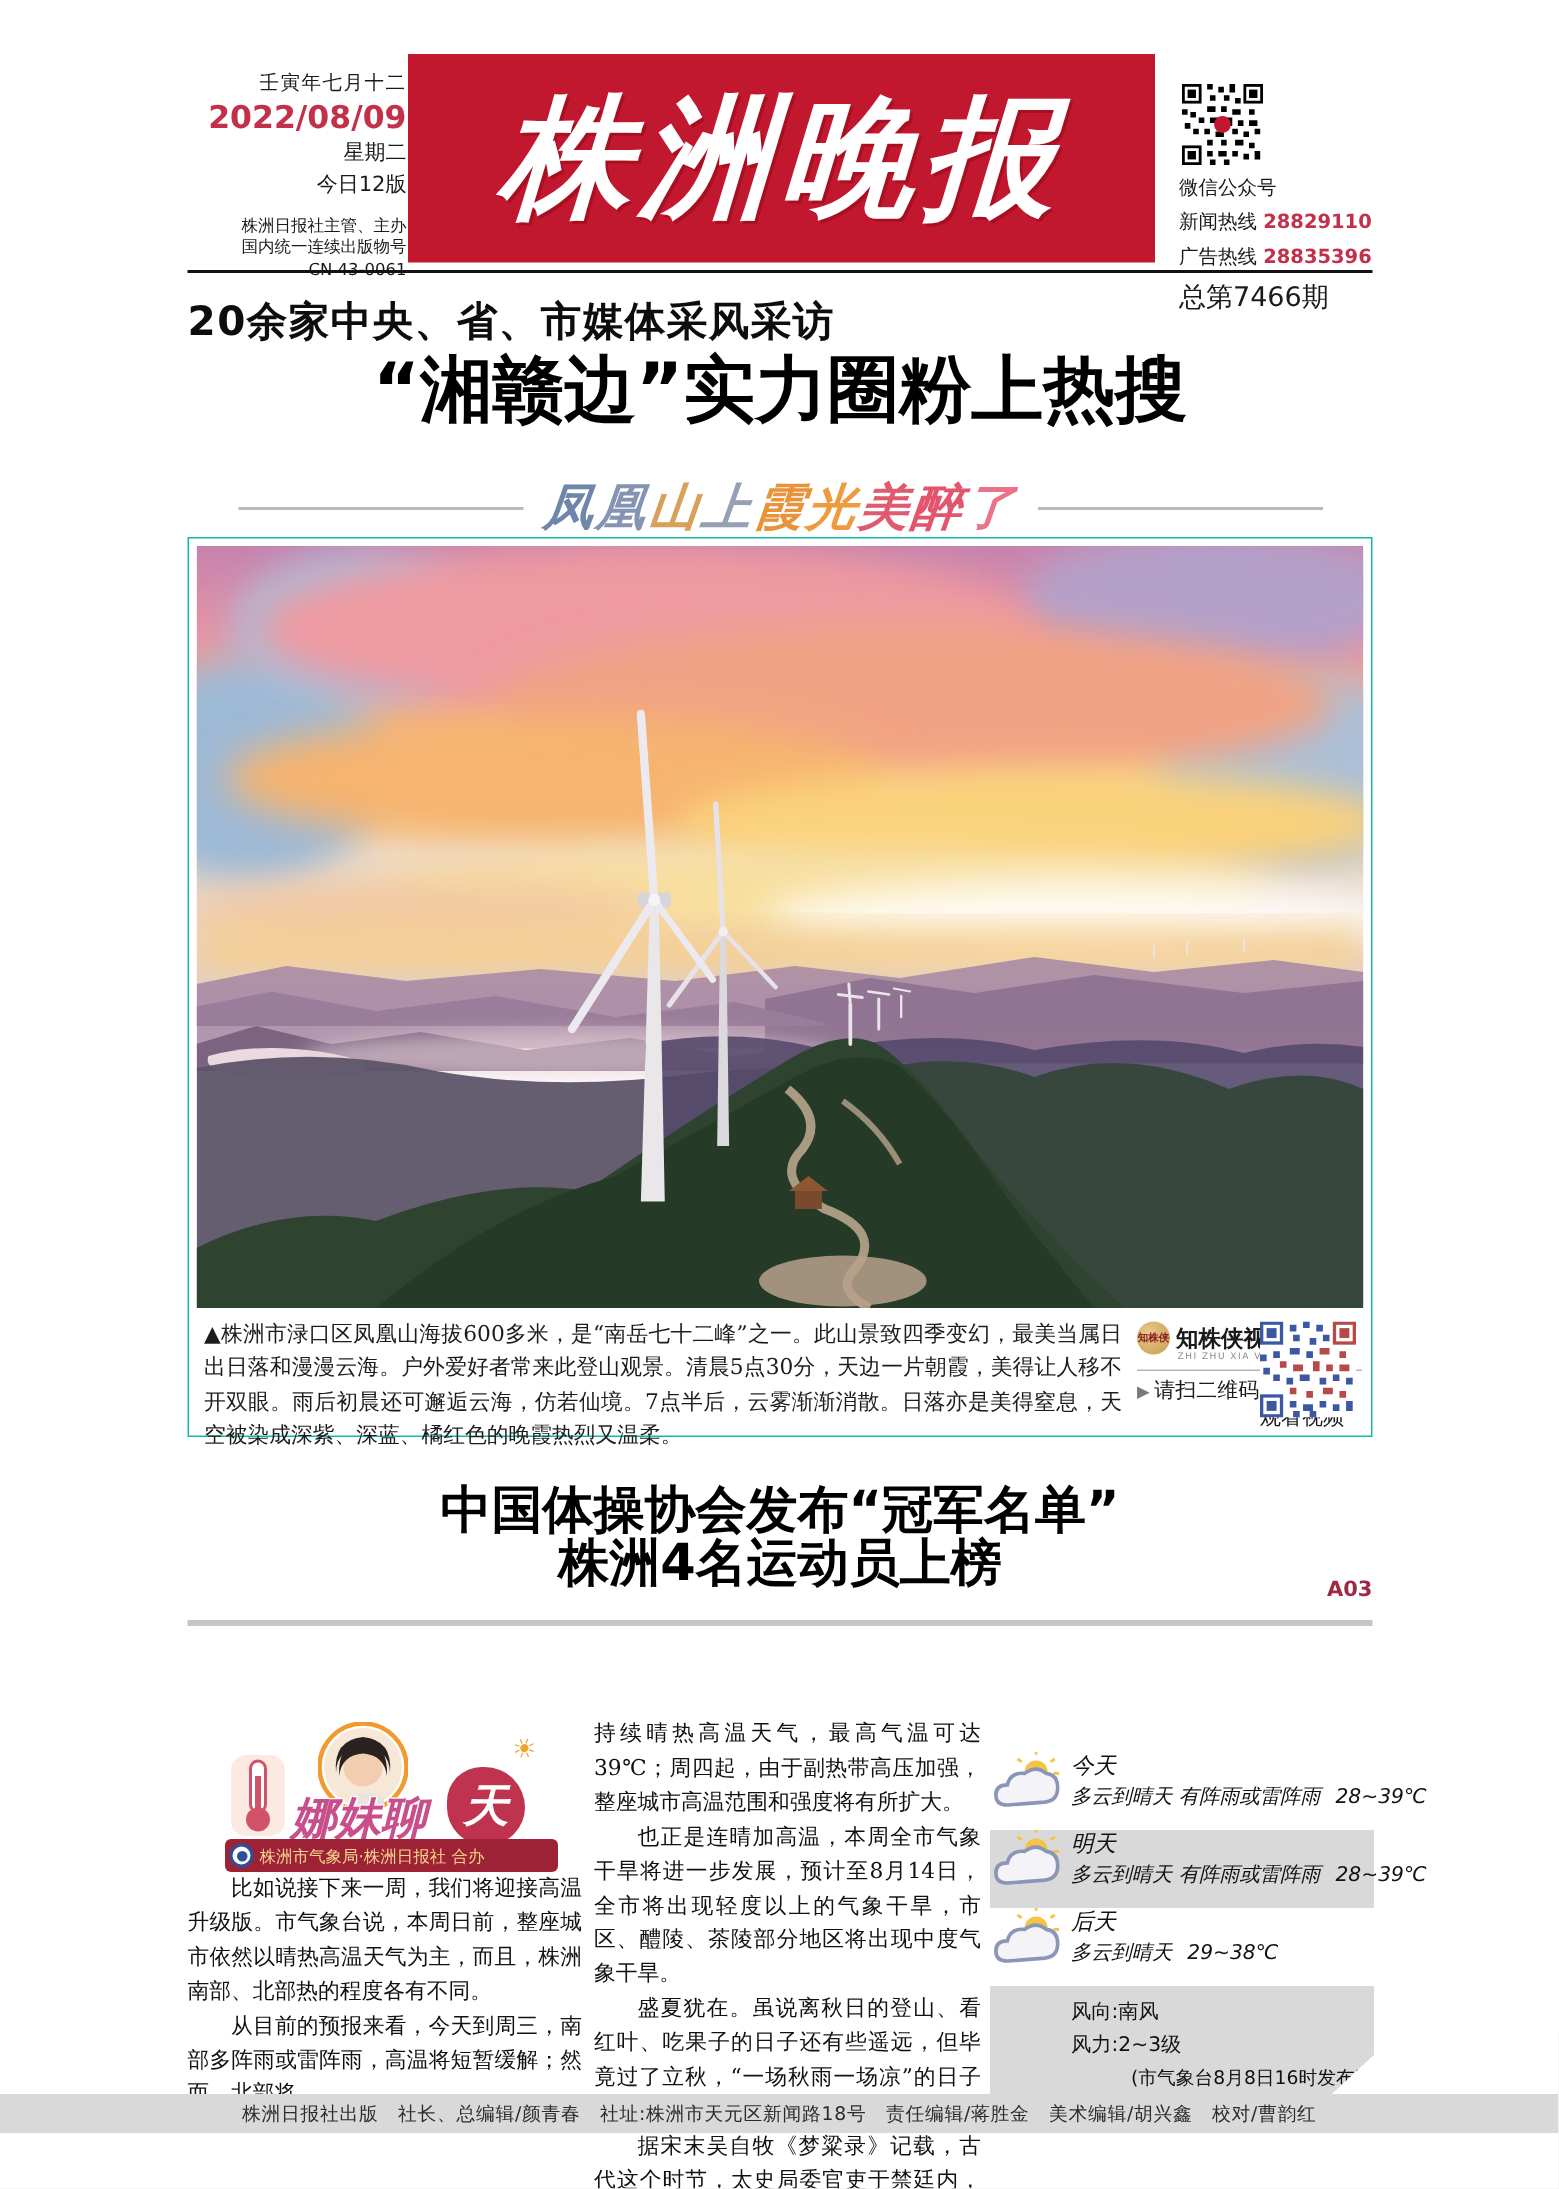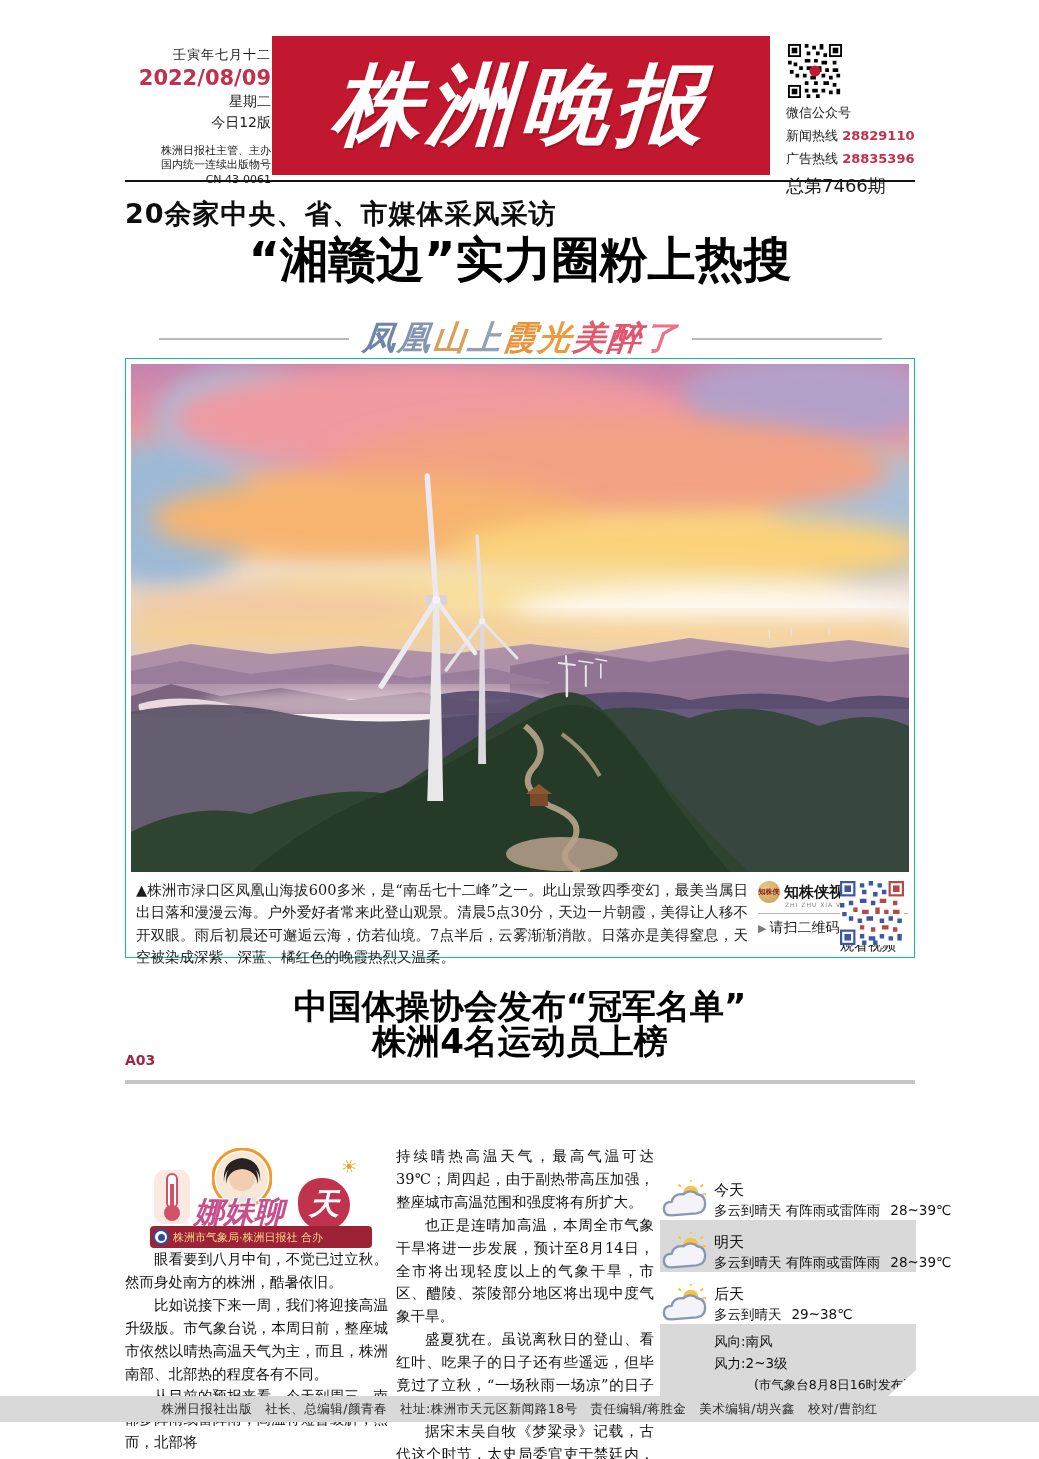--- a/index.html
+++ b/index.html
@@ -10,21 +10,21 @@
   
   .mast-left { position:absolute; left:125px; top:46px; width:146px; text-align:right; color:#1a1a1a; }
   .mast-lunar { font-size:13px; letter-spacing:1px; }
   .mast-date { font-size:21px; font-weight:bold; color:#c3304a; margin-top:2px; }
   .mast-week, .mast-ed { font-size:14px; margin-top:3px; }
   .mast-org { font-size:11px; margin-top:12px; line-height:1.3; }
   .mast-box { position:absolute; left:272px; top:36px; width:498px; height:139px; background:#c2182f;
               display:flex; align-items:center; justify-content:center; }
   .mast-title { color:#ffffff; font-size:88px; font-weight:900; letter-spacing:6px;
                 font-style:italic; transform:skewX(-3deg); text-shadow:2px 2px 0 rgba(120,0,10,.35); white-space:nowrap; }
-  .mast-right { position:absolute; left:786px; top:44px; width:130px; color:#1a1a1a; }
+  .mast-right { position:absolute; left:786px; top:56px; width:130px; color:#1a1a1a; }
   .mast-right .qr { width:58px; height:54px; display:block; }
   .mast-wechat { font-size:13px; margin-top:6px; }
   .hotline { font-size:13px; margin-top:5px; white-space:nowrap; }
   .hotline b { color:#c3304a; font-weight:bold; }
   .mast-issue { font-size:18px; margin-top:6px; }
   .rule-black { position:absolute; left:125px; width:790px; height:2px; background:#111; }
 
   
   .kicker { position:absolute; left:125px; top:196px; width:790px; text-align:left;
             font-size:27px; font-weight:bold; color:#0d0d0d; letter-spacing:1px; }
@@ -51,21 +51,21 @@
              color:#8c1f23; font-size:7px; font-weight:bold; display:flex; align-items:center; justify-content:center; flex:none; }
   .vb-name { margin-left:4px; font-size:15px; font-weight:900; color:#1a1a1a; white-space:nowrap; }
   .vb-sub { font-size:6px; color:#8a8a8a; letter-spacing:1px; margin-left:27px; margin-top:-2px; }
   .vb-div { height:1px; background:#b5b5b5; margin:5px 0 4px 0; }
   .vb-hint { font-size:14px; color:#1a1a1a; line-height:1.3; }
   .vb-hint .tri { color:#7a7a7a; font-size:11px; margin-right:3px; }
   .vb-hint .l2 { text-align:right; padding-right:12px; }
 
   
   .story2 h1 { position:absolute; left:125px; width:790px; text-align:center; font-size:34px; font-weight:bold; color:#000; }
-  .a03 { position:absolute; left:125px; top:1052px; width:790px; text-align:left; font-size:14px; font-weight:bold; color:#9e2742; }
+  .a03 { position:absolute; left:125px; top:1052px; width:790px; text-align:right; font-size:14px; font-weight:bold; color:#9e2742; }
   .rule-gray { position:absolute; left:125px; top:1080px; width:790px; height:4px; background:#c6c6c6; }
 
   
   .w-headline { position:absolute; left:125px; top:1097px; width:790px; text-align:center;
                 font-size:30px; font-weight:900; color:#000; letter-spacing:2px; }
   .col { position:absolute; font-family:"DejaVu Serif","Liberation Serif",serif; font-size:14.5px;
          line-height:1.58; color:#111; text-align:justify; }
   .col p.ind { text-indent:2em; }
   .col1 { left:125px; top:1248px; width:263px; }
   .col2 { left:396px; top:1145px; width:258px; }
@@ -80,21 +80,21 @@
   .nv-tian { position:absolute; left:148px; top:28px; width:52px; height:52px; background:#c0334e; border-radius:46% 54% 50% 50%;
              color:#fff; font-size:30px; font-weight:900; font-style:italic; display:flex; align-items:center; justify-content:center; }
   .nv-banner { position:absolute; left:0px; top:76px; width:222px; height:22px; background:#9e2235; border-radius:4px;
                display:flex; align-items:center; color:#f5d58e; font-size:11px; white-space:nowrap; }
   .nv-emblem { width:16px; height:16px; border-radius:50%; background:#fff; border:2px solid #2b4f9e; margin:0 4px 0 3px; flex:none;
                display:flex; align-items:center; justify-content:center; }
   .nv-emblem i { display:block; width:7px; height:7px; border-radius:50%; background:#2b4f9e; }
 
   
   .forecast { position:absolute; left:660px; top:1168px; width:256px; font-size:14px; color:#111; }
-  .f-row { display:flex; align-items:flex-end; height:52px; padding-left:2px; }
+  .f-row { display:flex; align-items:flex-start; height:52px; padding-left:2px;font-style:italic; }
   .f-row.shade { background:#d9d9d9; }
   .f-ico { width:46px; height:40px; flex:none; margin-right:6px; }
   .f-txt .day { font-size:15px; margin-bottom:2px; }
   .f-txt .desc { font-size:13.5px; white-space:nowrap; }
   .f-txt .desc b { font-weight:normal; margin-left:10px; }
   .f-info { background:#d9d9d9; padding:6px 6px 8px 54px; line-height:1.65; font-size:13.5px;
             clip-path:polygon(0 0,100% 0,100% 58%,86% 100%,0 100%); }
   .f-issued { text-align:right; font-size:12.5px; padding-right:2px; }
 
   
@@ -310,21 +310,20 @@
     <div class="nv-tian">天</div>
     <div class="nv-banner">
       <span class="nv-emblem">
           <i></i>
         </span>
       <span>株洲市气象局·株洲日报社 合办</span>
     </div>
   </div>
 
   <div class="col col1">
-    <p class="ind">眼看要到八月中旬，不觉已过立秋。然而身处南方的株洲，酷暑依旧。</p>
     <p class="ind">比如说接下来一周，我们将迎接高温升级版。市气象台说，本周日前，整座城市依然以晴热高温天气为主，而且，株洲南部、北部热的程度各有不同。</p>
     <p class="ind">从目前的预报来看，今天到周三，南部多阵雨或雷阵雨，高温将短暂缓解；然而，北部将</p>
   </div>
   <div class="col col2">
     <p>持续晴热高温天气，最高气温可达39℃；周四起，由于副热带高压加强，整座城市高温范围和强度将有所扩大。</p>
     <p class="ind">也正是连晴加高温，本周全市气象干旱将进一步发展，预计至8月14日，全市将出现轻度以上的气象干旱，市区、醴陵、茶陵部分地区将出现中度气象干旱。</p>
     <p class="ind">盛夏犹在。虽说离秋日的登山、看红叶、吃果子的日子还有些遥远，但毕竟过了立秋，“一场秋雨一场凉”的日子也总算可以期待了。</p>
     <p class="ind">据宋末吴自牧《梦粱录》记载，古代这个时节，太史局委官吏于禁廷内，以梧桐树植于殿下，俟交立秋时，太史官穿秉奏曰：“秋来。”其时梧叶应声飞落一二片，以寓报秋意。</p>
 
   </div>

